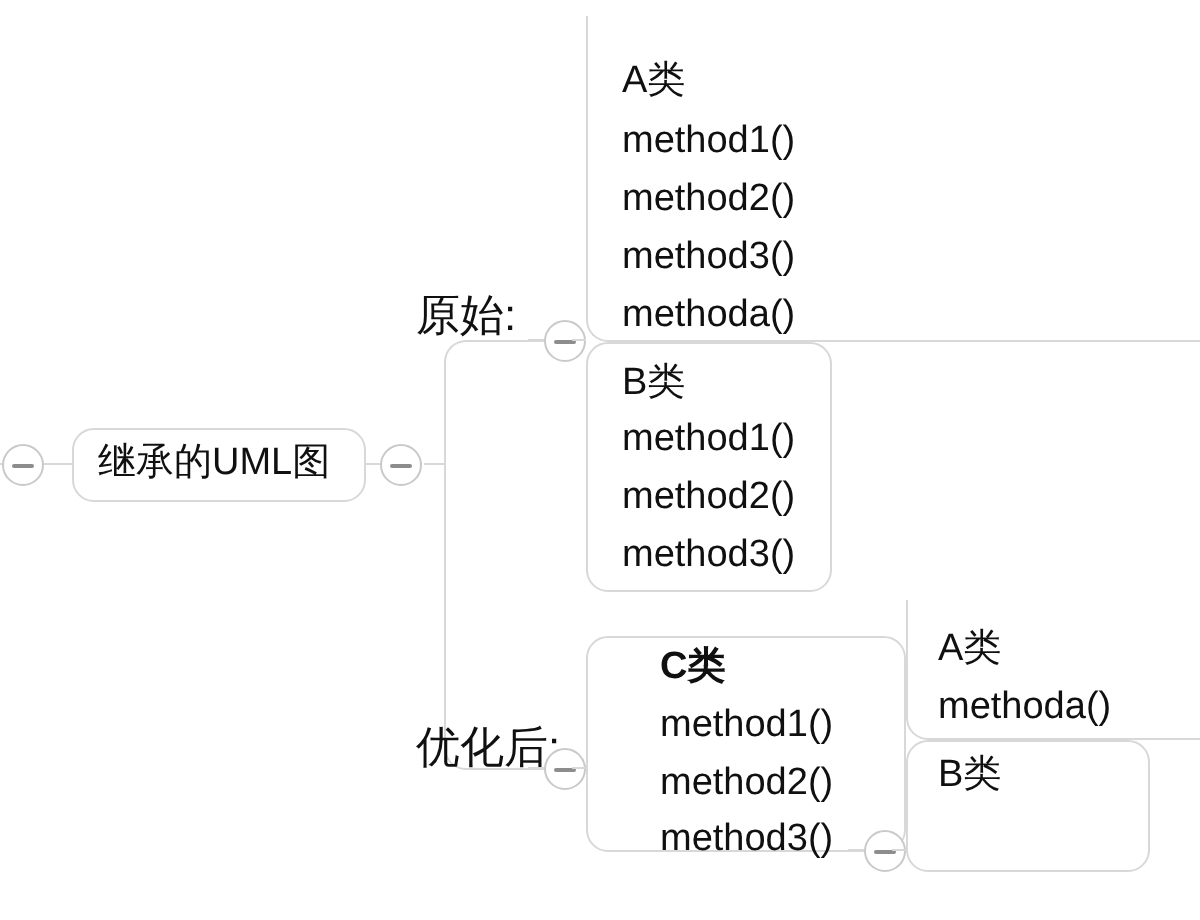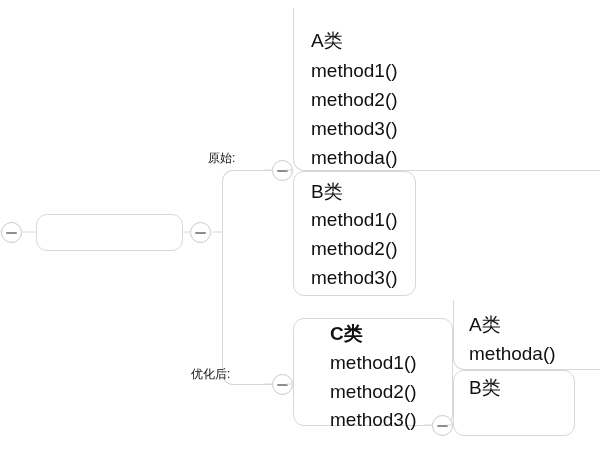--- a/index.html
+++ b/index.html
@@ -31,21 +31,21 @@
     position:absolute;
     color:#101010;
     font-size:19px;
     line-height:27px;
     white-space:nowrap;
     letter-spacing:0px;
   }
   .lbl{
     position:absolute;
     color:#101010;
-    font-size:12px;
+    font-size:22px;
     line-height:24px;
     white-space:nowrap;
   }
   .root-label{
     position:absolute;
     color:#101010;
     font-size:19px;
     line-height:24px;
     white-space:nowrap;
   }
@@ -82,20 +82,21 @@
 
       <path d="M183,232 L190,232"></path>
 
       <path d="M212,232 L222,232"></path>
     </g>
   </svg>
 
   <div class="handle" style="left:1px;top:222px;"></div>
 
   <div class="box" style="left:36px;top:214px;width:147px;height:37px;"></div>
+  <div class="root-label" style="left:49px;top:220px;">继承的UML图</div>
 
   <div class="handle" style="left:190px;top:222px;"></div>
 
   <div class="box" style="left:222px;top:170px;width:60px;height:215px;
               border-right:none;border-top-right-radius:0;border-bottom-right-radius:0;"></div>
 
   <div class="lbl" style="left:208px;top:146px;">原始:</div>
   <div class="handle" style="left:272px;top:160px;"></div>
 
   <div class="box clip-top-right" style="left:293px;top:8px;width:320px;height:163px;
@@ -106,21 +107,21 @@
   <div class="txt" style="left:311px;top:86px;">method2()</div>
   <div class="txt" style="left:311px;top:115px;">method3()</div>
   <div class="txt" style="left:311px;top:144px;">methoda()</div>
 
   <div class="box" style="left:293px;top:171px;width:123px;height:125px;"></div>
   <div class="txt" style="left:311px;top:178px;">B类</div>
   <div class="txt" style="left:311px;top:206px;">method1()</div>
   <div class="txt" style="left:311px;top:235px;">method2()</div>
   <div class="txt" style="left:311px;top:264px;">method3()</div>
 
-  <div class="lbl" style="left:191px;top:362px;">优化后:</div>
+  <div class="lbl" style="left:208px;top:362px;">优化后:</div>
   <div class="handle" style="left:272px;top:374px;"></div>
 
   <div class="box" style="left:293px;top:318px;width:160px;height:108px;"></div>
   <div class="txt" style="left:330px;top:320px;font-weight:bold;">C类</div>
   <div class="txt" style="left:330px;top:349px;">method1()</div>
   <div class="txt" style="left:330px;top:378px;">method2()</div>
   <div class="txt" style="left:330px;top:406px;">method3()</div>
 
   <div class="handle" style="left:432px;top:415px;"></div>
 

